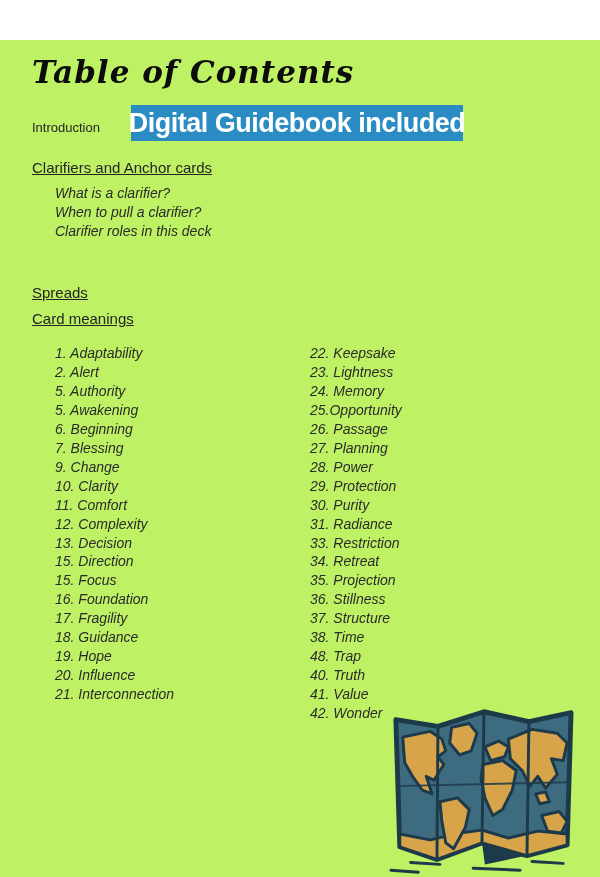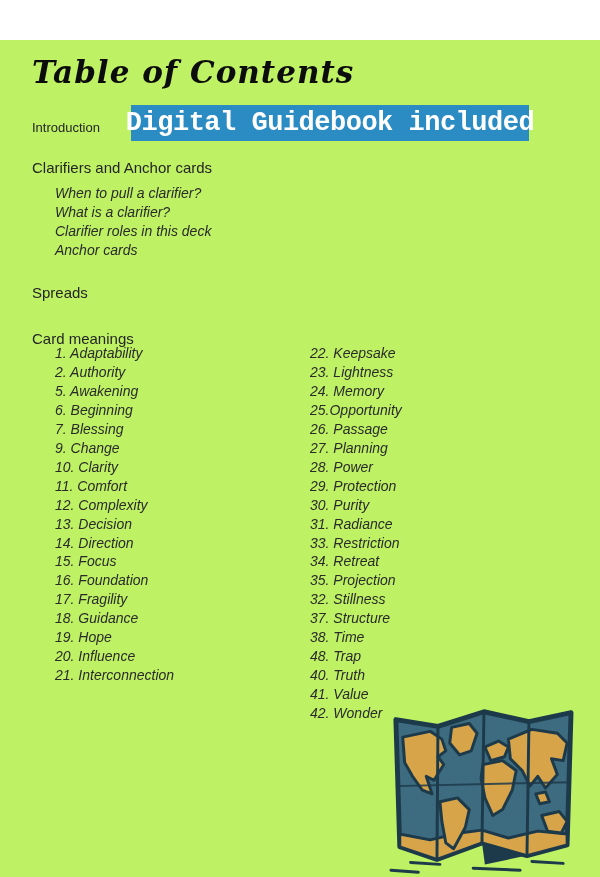--- a/index.html
+++ b/index.html
@@ -18,37 +18,37 @@
     font-style:italic;font-weight:bold;
     font-size:31px;letter-spacing:1px;
     color:#0c0c0c;
   }
   .intro-label{
     position:absolute;left:32px;top:80px;
     font-size:13px;color:#242424;
   }
   .banner{
     position:absolute;left:131px;top:65px;
-    width:398px;height:36px;
+    width:332px;height:36px;
     background:#2b8cc4;
-    display:flex;align-items:center;justify-content:center;font-family:Liberation Mono, monospace;
+    display:flex;align-items:center;justify-content:center;
   }
   .banner span{
     color:#ffffff;
     font-size:27px;font-weight:800;
     letter-spacing:-0.5px;
     white-space:nowrap;
   }
   .sec-heading{
     position:absolute;left:32px;
-    font-size:15px;color:#242424;
+    font-size:15px;color:#242424;text-decoration:underline;
   }
   .h-clarifiers{top:119px;}
   .h-spreads{top:244px;}
-  .h-cards{top:290px;}
+  .h-cards{top:270px;}
   .clarifier-list{
     position:absolute;left:55px;top:144px;
     font-style:italic;font-size:14px;line-height:19px;
     color:#2a2a2a;
   }
   .cols{
     position:absolute;left:55px;top:304px;width:510px;
     display:flex;
   }
   .col{
@@ -74,43 +74,43 @@
 
   <div class="intro-label">Introduction</div>
 
   <div class="banner">
     <span>Digital Guidebook included</span>
   </div>
 
   <div class="sec-heading h-clarifiers">Clarifiers and Anchor cards</div>
 
   <div class="clarifier-list">
+      <div>What is a clarifier?</div>
       <div>When to pull a clarifier?</div>
-      <div>What is a clarifier?</div>
       <div>Clarifier roles in this deck</div>
-      <div>Anchor cards</div>
     </div>
 
   <div class="sec-heading h-spreads">Spreads</div>
 
   <div class="sec-heading h-cards">Card meanings</div>
 
   <div class="cols">
     <div class="col">
         <div>1. Adaptability</div>
-        <div>2. Authority</div>
+        <div>2. Alert</div>
+        <div>5. Authority</div>
         <div>5. Awakening</div>
         <div>6. Beginning</div>
         <div>7. Blessing</div>
         <div>9. Change</div>
         <div>10. Clarity</div>
         <div>11. Comfort</div>
         <div>12. Complexity</div>
         <div>13. Decision</div>
-        <div>14. Direction</div>
+        <div>15. Direction</div>
         <div>15. Focus</div>
         <div>16. Foundation</div>
         <div>17. Fragility</div>
         <div>18. Guidance</div>
         <div>19. Hope</div>
         <div>20. Influence</div>
         <div>21. Interconnection</div>
       </div>
     <div class="col">
         <div>22. Keepsake</div>
@@ -119,21 +119,21 @@
         <div>25.Opportunity</div>
         <div>26. Passage</div>
         <div>27. Planning</div>
         <div>28. Power</div>
         <div>29. Protection</div>
         <div>30. Purity</div>
         <div>31. Radiance</div>
         <div>33. Restriction</div>
         <div>34. Retreat</div>
         <div>35. Projection</div>
-        <div>32. Stillness</div>
+        <div>36. Stillness</div>
         <div>37. Structure</div>
         <div>38. Time</div>
         <div>48. Trap</div>
         <div>40. Truth</div>
         <div>41. Value</div>
         <div>42. Wonder</div>
       </div>
   </div>
 
   <div class="map-wrap">

